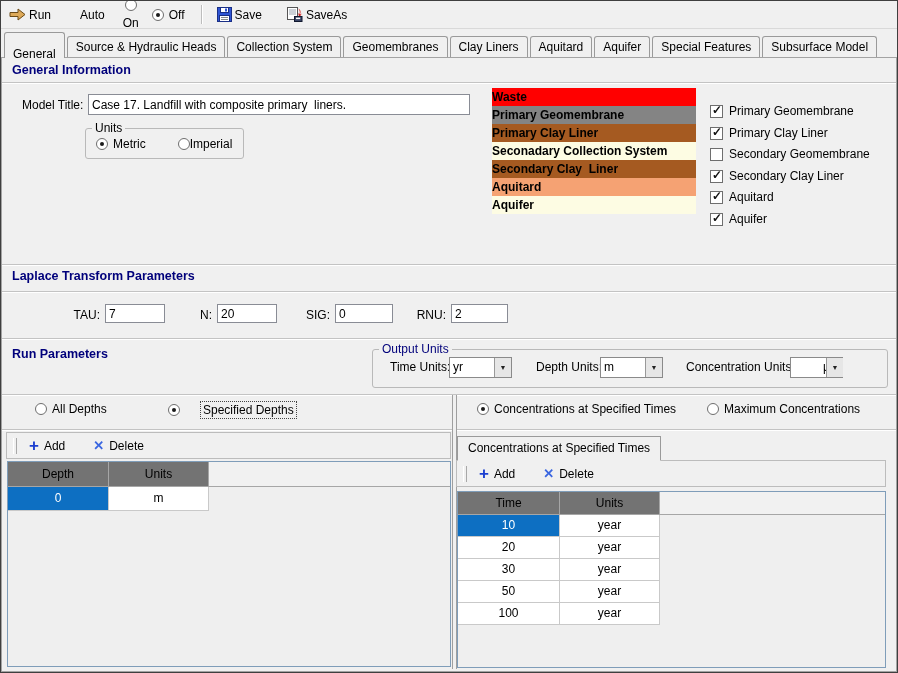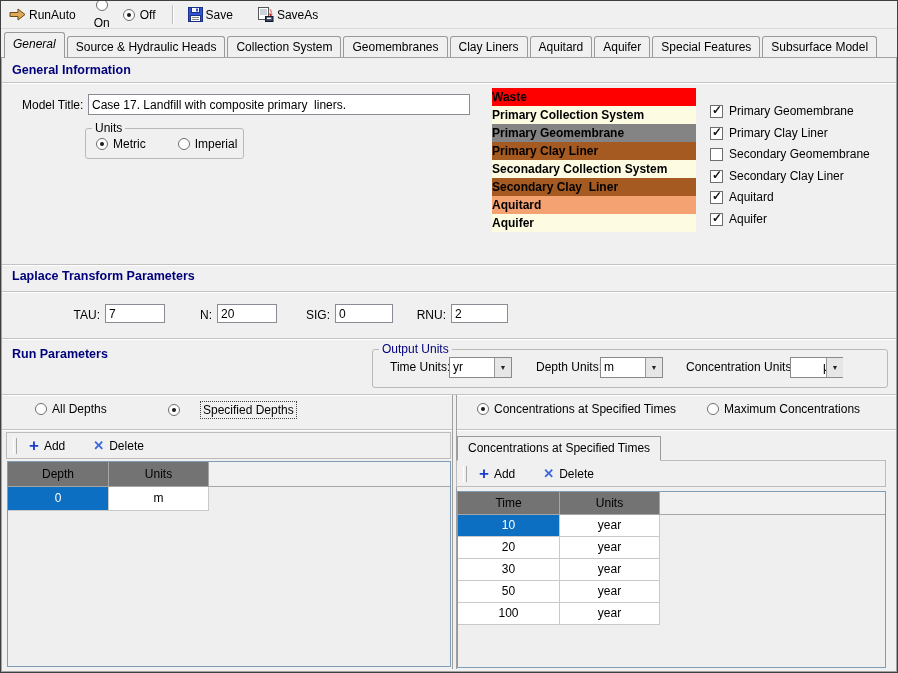--- a/index.html
+++ b/index.html
@@ -11,21 +11,21 @@
   #toolbar{position:absolute;top:0;left:0;right:0;height:28px;display:flex;align-items:center;
            padding-left:8px;border-bottom:1px solid #d9d9d9;background:#f0f0f0;box-sizing:border-box;}
   .tb-btn{display:flex;align-items:center;gap:3px;cursor:default;}
   .tb-sep{width:1px;height:19px;background:#bdbdbd;border-right:1px solid #fff;margin:0 14px 0 16px;}
 
   
   #tabbar{position:absolute;top:28px;left:0;right:0;height:28px;display:flex;align-items:flex-end;
           padding-left:3px;background:#f0f0f0;}
   .tab{border:1px solid #9a9a9a;border-bottom:none;border-radius:3px 3px 0 0;background:#f0f0f0;
        padding:3px 8px;margin-right:2px;height:21px;line-height:15px;box-sizing:border-box;white-space:nowrap;}
-  .tab.active{height:26px;padding-top:4px;margin-bottom:-1px;position:relative;z-index:3;font-style:italic;}
+  .tab.active{height:26px;padding-top:14px;margin-bottom:-1px;position:relative;z-index:3;}
 
   
   #content{position:absolute;top:56px;left:0;right:0;bottom:0;border:1px solid #a3a3a3;background:#f0f0f0;}
   .etch{position:absolute;left:0;right:0;height:0;border-top:1px solid #c3c3c3;box-shadow:0 1px 0 #ffffff;}
   .section-title{position:absolute;font-weight:bold;color:#00007B;font-size:12.5px;white-space:nowrap;}
 
   .text-input{position:absolute;border:1px solid #898c95;background:#fff;
               font:12px "Liberation Sans",sans-serif;padding:0 3px;height:21px;box-sizing:border-box;}
   fieldset.gbox{position:absolute;border:1px solid #b9b9b9;border-radius:3px;margin:0;padding:0;}
   fieldset.gbox legend{font-size:12px;margin-left:6px;padding:0 3px;}
@@ -84,21 +84,21 @@
 
   <div id="toolbar">
     <div class="tb-btn">
       <span style="display:flex;">
         <svg width="17" height="13" viewBox="0 0 17 13">
             <path d="M1 4.5 H9 V1 L16 6.5 9 12 V8.5 H1 Z" fill="#DDA958" stroke="#6b4a16" stroke-width="1" stroke-linejoin="round"></path>
           </svg>
       </span>
       <span>Run</span>
     </div>
-    <span style="">Auto</span>
+    <span style="margin-left:29px;">Auto</span>
     <span style="display:flex;align-items:center;gap:5px;margin-left:18px;flex-direction:column;">
       <span class="radio"></span>
       <span>On</span>
     </span>
     <span style="display:flex;align-items:center;gap:5px;margin-left:13px;">
       <span class="radio on"></span>
       <span>Off</span>
     </span>
     <span class="tb-sep"></span>
     <div class="tb-btn">
@@ -150,30 +150,29 @@
     <span class="abs" style="left:20px;top:40px;">Model Title:</span>
     <input class="text-input" style="left: 86px; top: 36px; width: 382px;" value="Case 17. Landfill with composite primary  liners.">
 
     <fieldset class="gbox" style="left:83px;top:63px;width:157px;height:36px;">
       <legend>Units</legend>
       <div style="display:flex;gap:32px;padding:2px 0 0 10px;">
         <span style="display:flex;align-items:center;gap:5px;">
           <span class="radio on"></span>
           <span>Metric</span>
         </span>
-        <span style="display:flex;align-items:center;gap:5px;">
+        <span style="display:flex;align-items:center;">
           <span class="radio"></span>
           <span>Imperial</span>
         </span>
       </div>
     </fieldset>
 
     <div id="layer-stack">
       <div class="layer-row" style="background-color: rgb(255, 0, 0);">Waste</div>
-      <div class="layer-row" style="background-color: rgb(253, 252, 227);">Primary Collection System</div>
       <div class="layer-row" style="background-color: rgb(132, 132, 132);">Primary Geomembrane</div>
       <div class="layer-row" style="background-color: rgb(165, 90, 33);">Primary Clay Liner</div>
       <div class="layer-row" style="background-color: rgb(253, 252, 227);">Seconadary Collection System</div>
       <div class="layer-row" style="background-color: rgb(165, 90, 33);">Secondary Clay  Liner</div>
       <div class="layer-row" style="background-color: rgb(245, 162, 115);">Aquitard</div>
       <div class="layer-row" style="background-color: rgb(253, 252, 227);">Aquifer</div>
     </div>
 
     <div class="cb-item" style="top:46px;">
       <span class="cb checked"></span>

